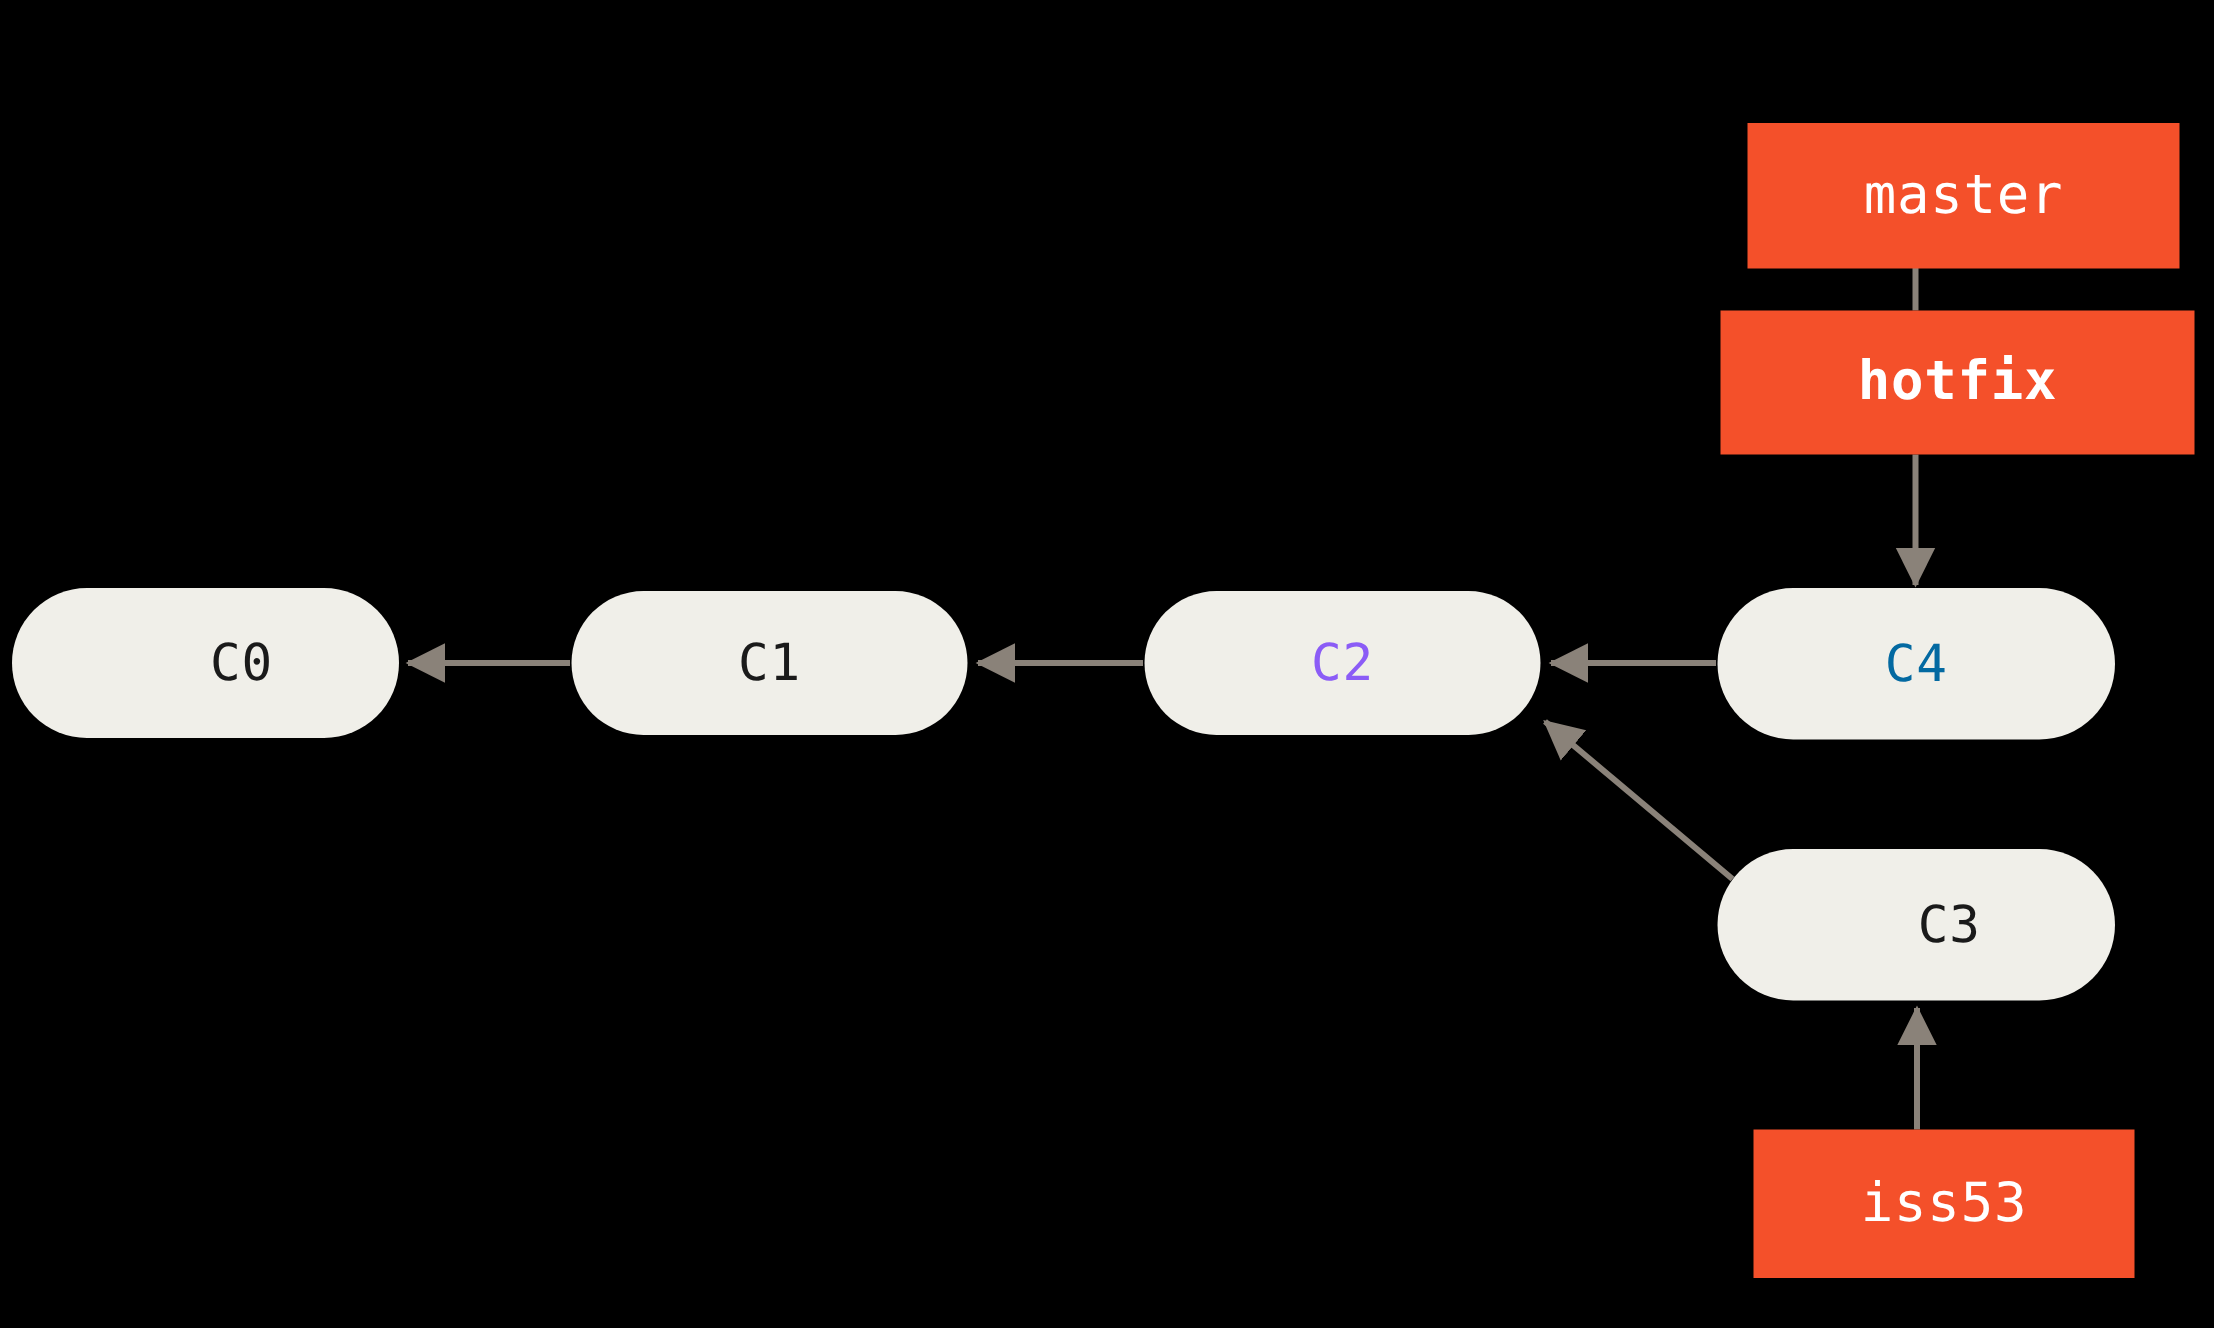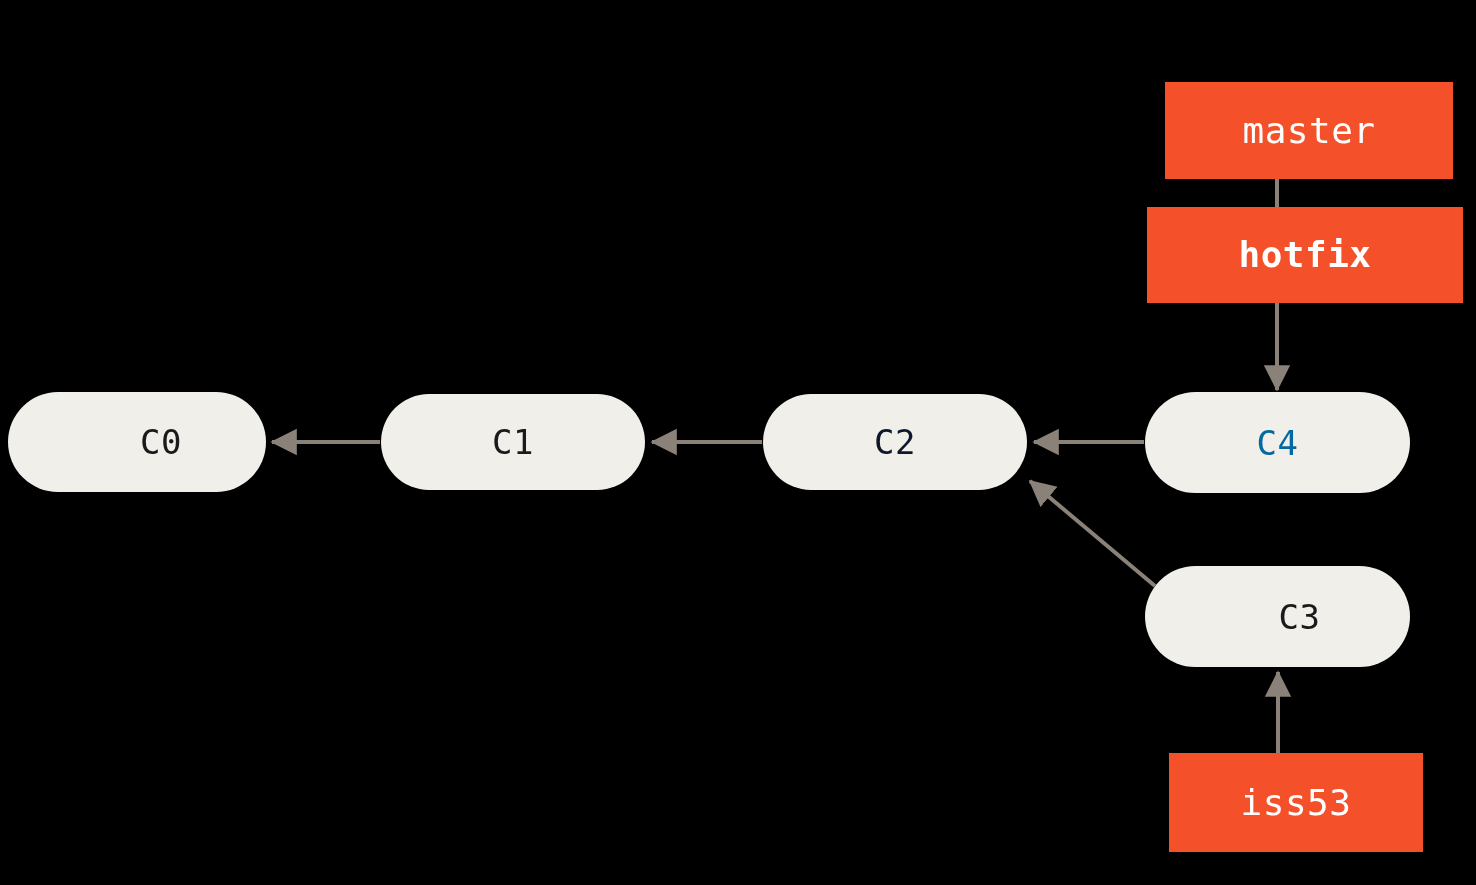--- a/index.html
+++ b/index.html
@@ -81,21 +81,21 @@
   </svg>
 
   <div id="commits-group">
       <div class="commit-node" style="left: 8px; top: 392px; width: 258px; height: 100px; background: rgb(240, 239, 233);">
         <span class="commit-label" style="color: rgb(26, 26, 26); margin-left: 48px;">C0</span>
       </div>
       <div class="commit-node" style="left: 381px; top: 394px; width: 264px; height: 96px; background: rgb(240, 239, 233);">
         <span class="commit-label" style="color: rgb(26, 26, 26);">C1</span>
       </div>
       <div class="commit-node" style="left: 763px; top: 394px; width: 264px; height: 96px; background: rgb(240, 239, 233);">
-        <span class="commit-label" style="color: #0f172a;">C2</span>
+        <span class="commit-label" style="color: #8b5cf6;">C2</span>
       </div>
       <div class="commit-node" style="left: 1145px; top: 392px; width: 265px; height: 101px; background: rgb(240, 239, 233);">
         <span class="commit-label" style="color: #0369a1;">C4</span>
       </div>
       <div class="commit-node" style="left: 1145px; top: 566px; width: 265px; height: 101px; background: rgb(240, 239, 233);">
         <span class="commit-label" style="color: rgb(26, 26, 26); margin-left: 44px;">C3</span>
       </div>
     </div>
   <div id="branches-group">
       <div class="branch-box" style="left: 1165px; top: 34px; width: 288px; height: 97px; background: rgb(244, 80, 42); margin-top: 48px;">

